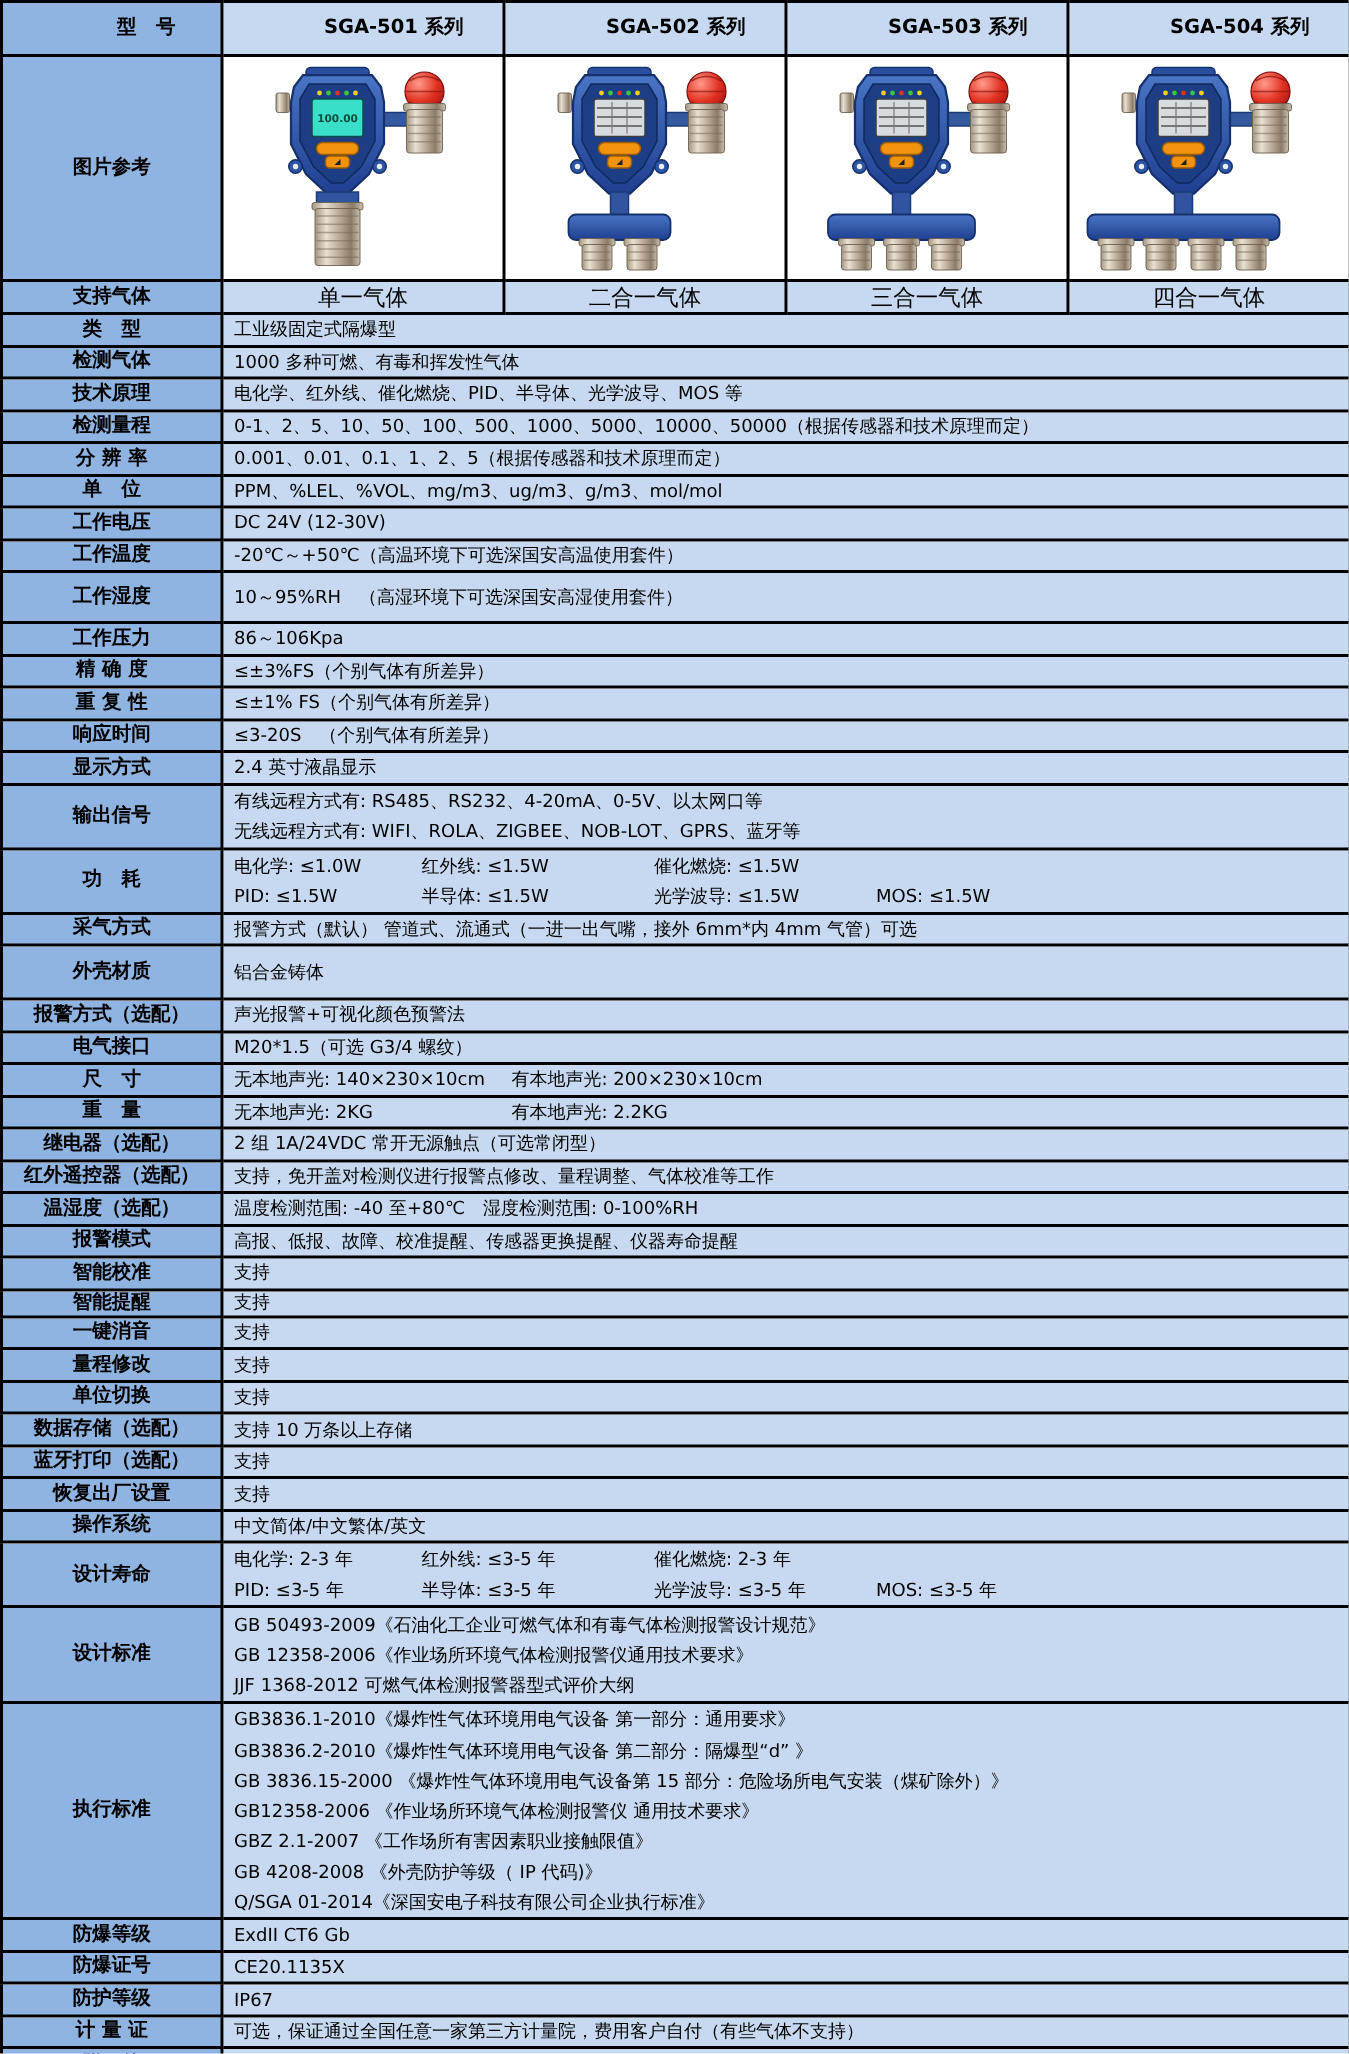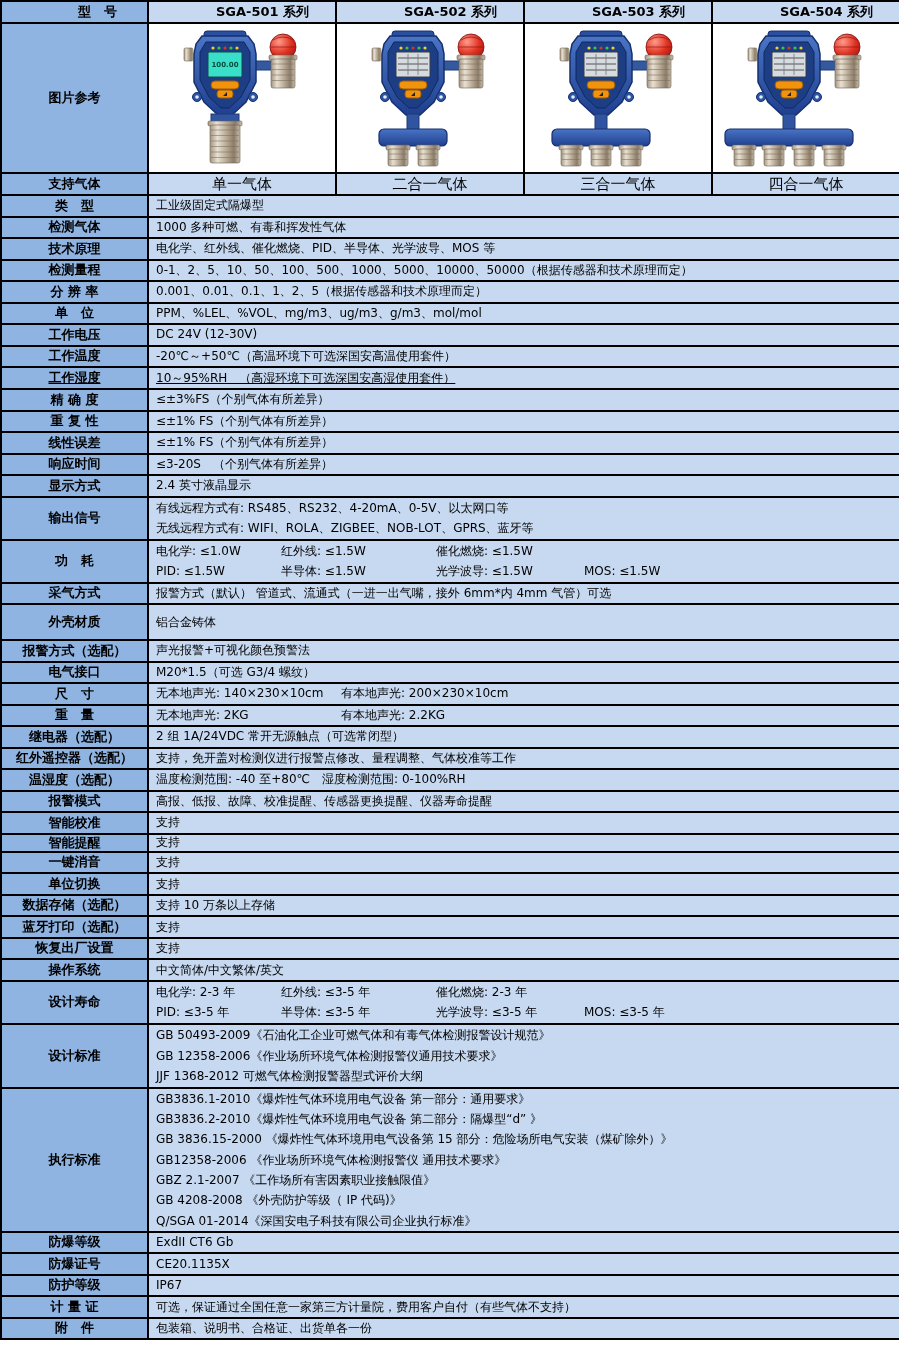--- a/index.html
+++ b/index.html
@@ -28,21 +28,21 @@
     background: #8FB4E1;
     font-weight: bold;
     text-align: center;
     font-size: 13px;
     padding: 0 2px;
   }
   td.content { background: #C7D9F1; text-align: left; }
   td.model   { background: #C7D9F1; font-weight: bold; text-align: center; font-size: 13px; }
   td.gas     { background: #C7D9F1; text-align: center; font-size: 15px; }
   td.img     { background: #FFFFFF; text-align: left; vertical-align: middle; padding: 1px; }
-  tr.h-head td { height: 22px; padding-left: 48px; }
+  tr.h-head td { height: 36px; padding-left: 48px; }
   tr.h-img  td { height: 146px; }
   tr.h-gas  td { height: 22px; }
   .vline { line-height: 20.3px; }
   .grid4 { display: grid; grid-template-columns: 125px 155px 148px auto; }
   .grid4 > div { line-height: 20.5px; }
   .cols2 { display: grid; grid-template-columns: 185px auto; }
   .device { display: inline-block; }
   svg { display: block; margin: 0 auto; }
 </style>
 </head>
@@ -350,34 +350,34 @@
         <td class="content" colspan="4">PPM、%LEL、%VOL、mg/m3、ug/m3、g/m3、mol/mol</td>
       </tr>
       <tr style="height: 21.5px;">
         <td class="label">工作电压</td>
         <td class="content" colspan="4">DC 24V (12-30V)</td>
       </tr>
       <tr style="height: 21.5px;">
         <td class="label">工作温度</td>
         <td class="content" colspan="4">-20℃～+50℃（高温环境下可选深国安高温使用套件）</td>
       </tr>
-      <tr style="height: 22px; text-decoration: underline;">
+      <tr style="height: 34px;">
         <td class="label">工作湿度</td>
         <td class="content" colspan="4">10～95%RH　（高湿环境下可选深国安高湿使用套件）</td>
       </tr>
       <tr style="height: 21.5px;">
+        <td class="label">工作压力</td>
+        <td class="content" colspan="4">86～106Kpa</td>
+      </tr>
+      <tr style="height: 21.5px;">
         <td class="label">精 确 度</td>
         <td class="content" colspan="4">≤±3%FS（个别气体有所差异）</td>
       </tr>
       <tr style="height: 21.5px;">
         <td class="label">重 复 性</td>
-        <td class="content" colspan="4">≤±1% FS（个别气体有所差异）</td>
-      </tr>
-      <tr style="height: 21.5px;">
-        <td class="label">线性误差</td>
         <td class="content" colspan="4">≤±1% FS（个别气体有所差异）</td>
       </tr>
       <tr style="height: 21.5px;">
         <td class="label">响应时间</td>
         <td class="content" colspan="4">≤3-20S　（个别气体有所差异）</td>
       </tr>
       <tr style="height: 21.5px;">
         <td class="label">显示方式</td>
         <td class="content" colspan="4">2.4 英寸液晶显示</td>
       </tr>
@@ -461,20 +461,24 @@
       </tr>
       <tr style="height: 14px;">
         <td class="label">智能提醒</td>
         <td class="content" colspan="4">支持</td>
       </tr>
       <tr style="height: 21.5px;">
         <td class="label">一键消音</td>
         <td class="content" colspan="4">支持</td>
       </tr>
       <tr style="height: 21.5px;">
+        <td class="label">量程修改</td>
+        <td class="content" colspan="4">支持</td>
+      </tr>
+      <tr style="height: 21.5px;">
         <td class="label">单位切换</td>
         <td class="content" colspan="4">支持</td>
       </tr>
       <tr style="height: 21.5px;">
         <td class="label">数据存储（选配）</td>
         <td class="content" colspan="4">支持 10 万条以上存储</td>
       </tr>
       <tr style="height: 21.5px;">
         <td class="label">蓝牙打印（选配）</td>
         <td class="content" colspan="4">支持</td>

